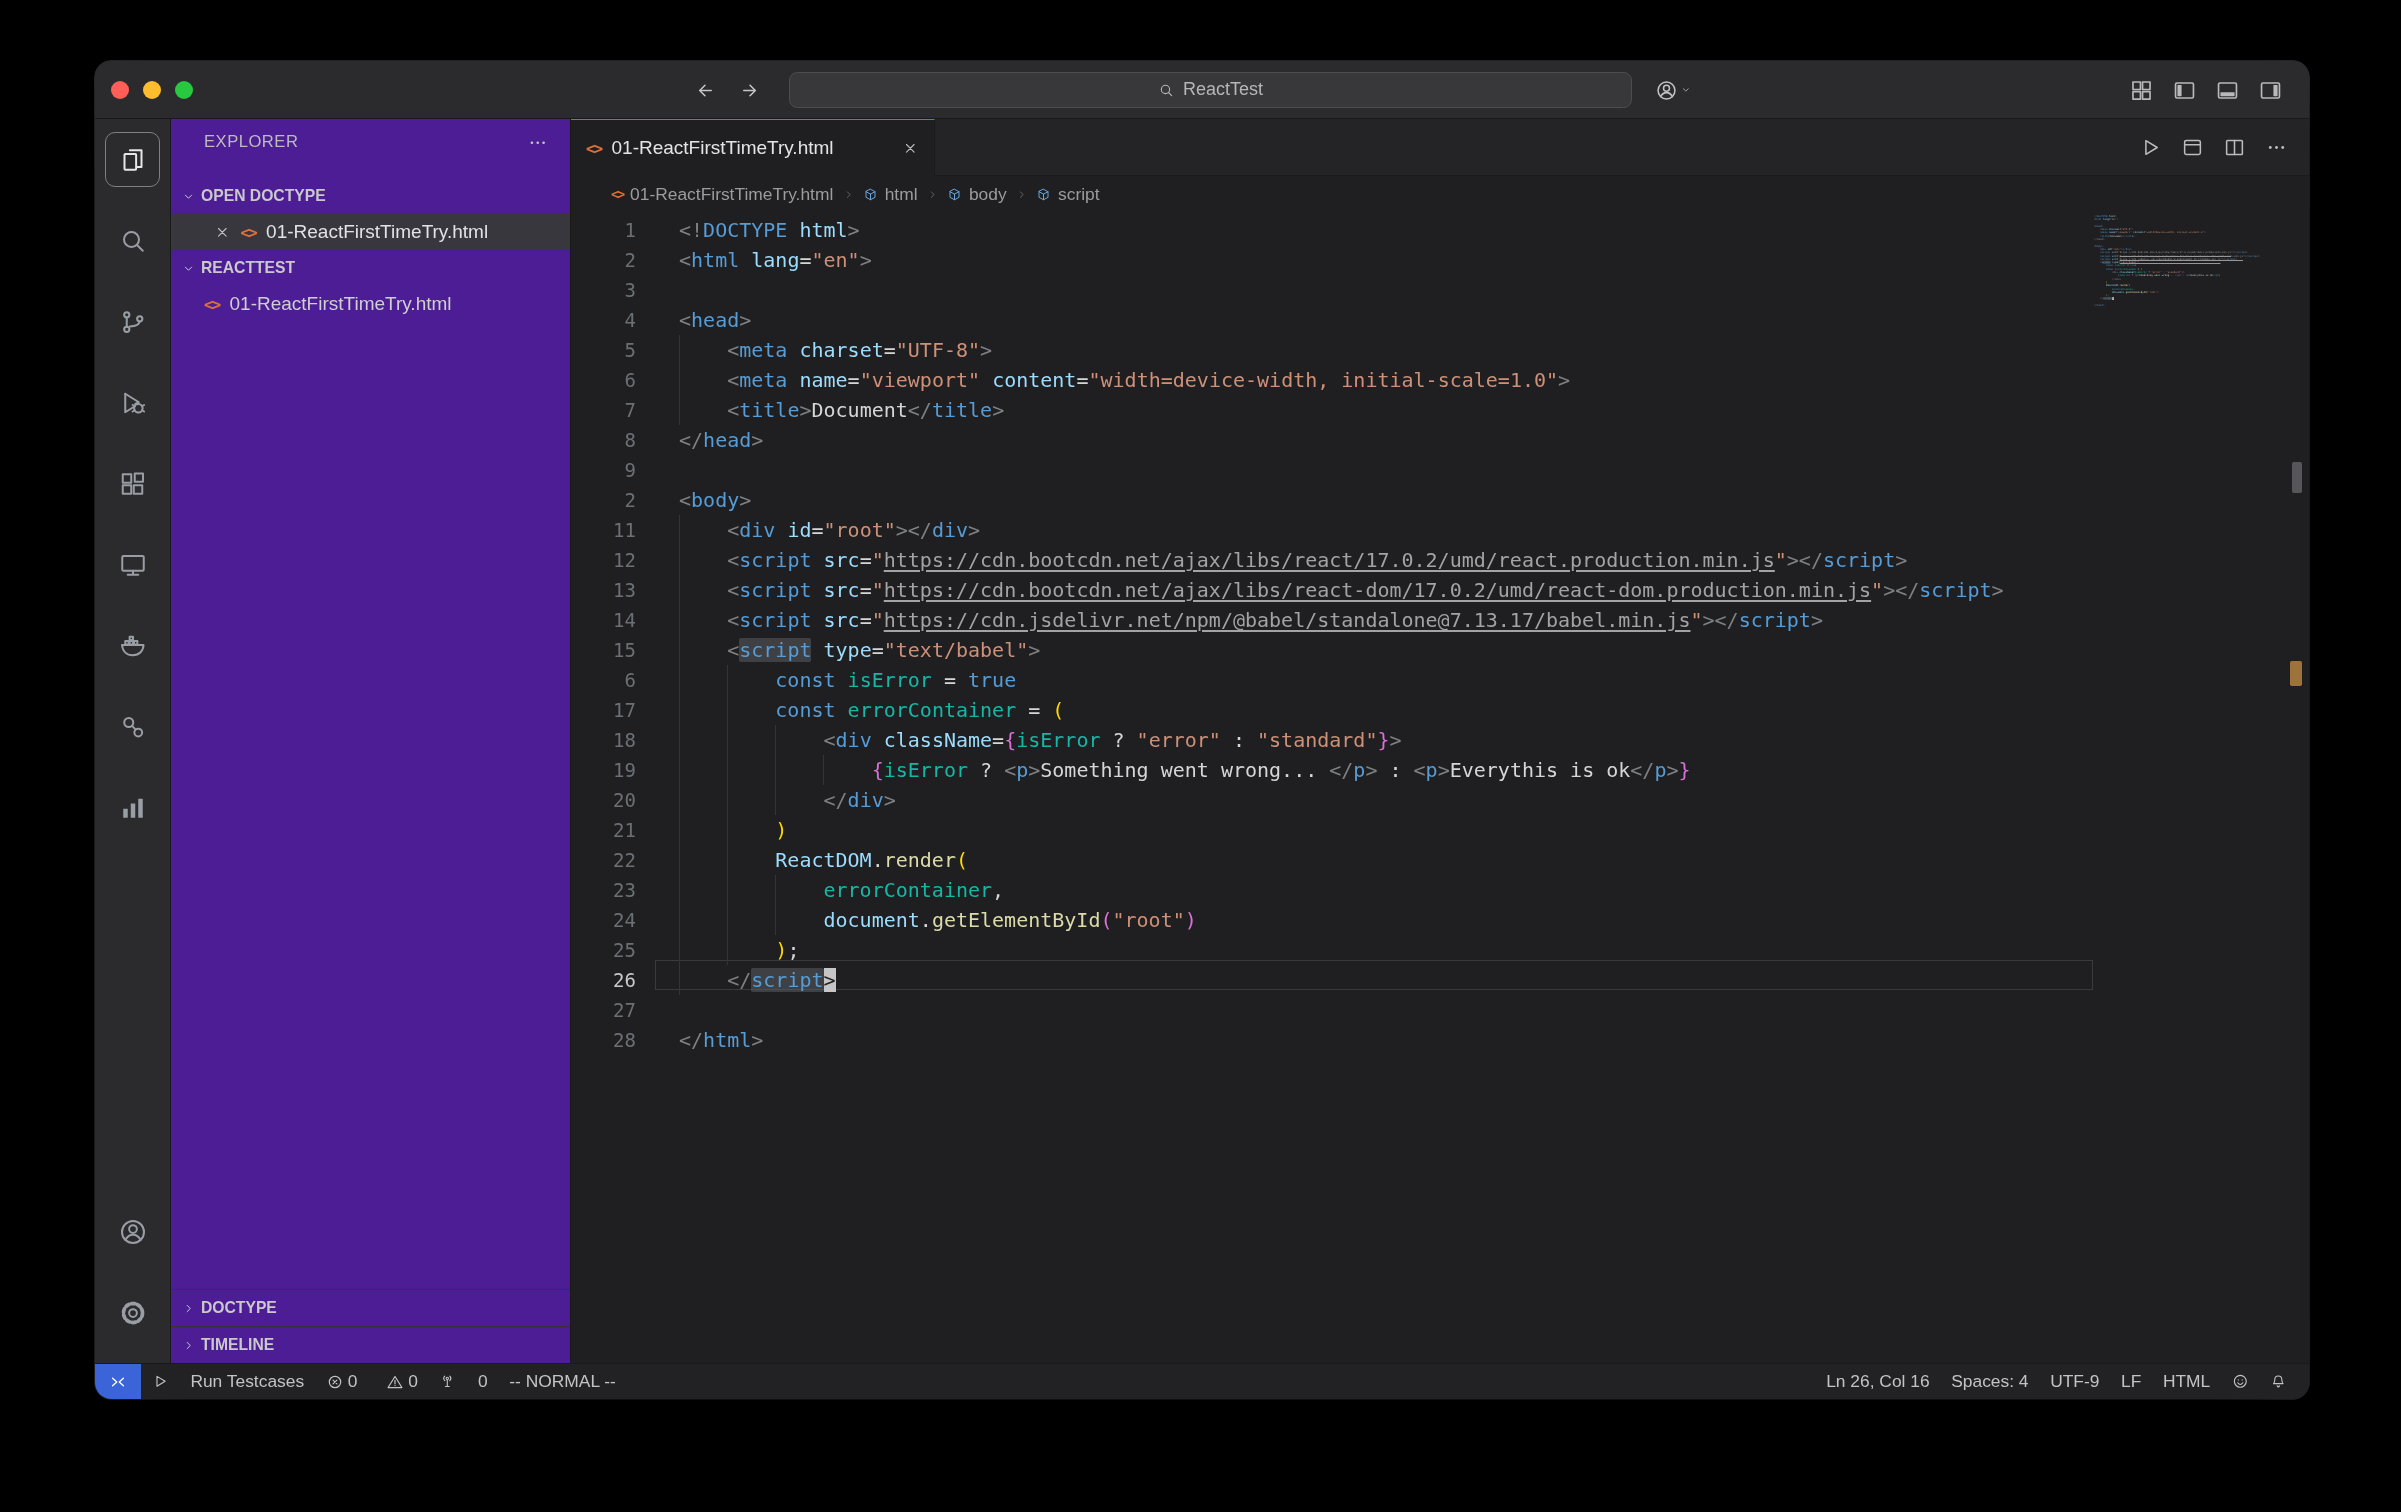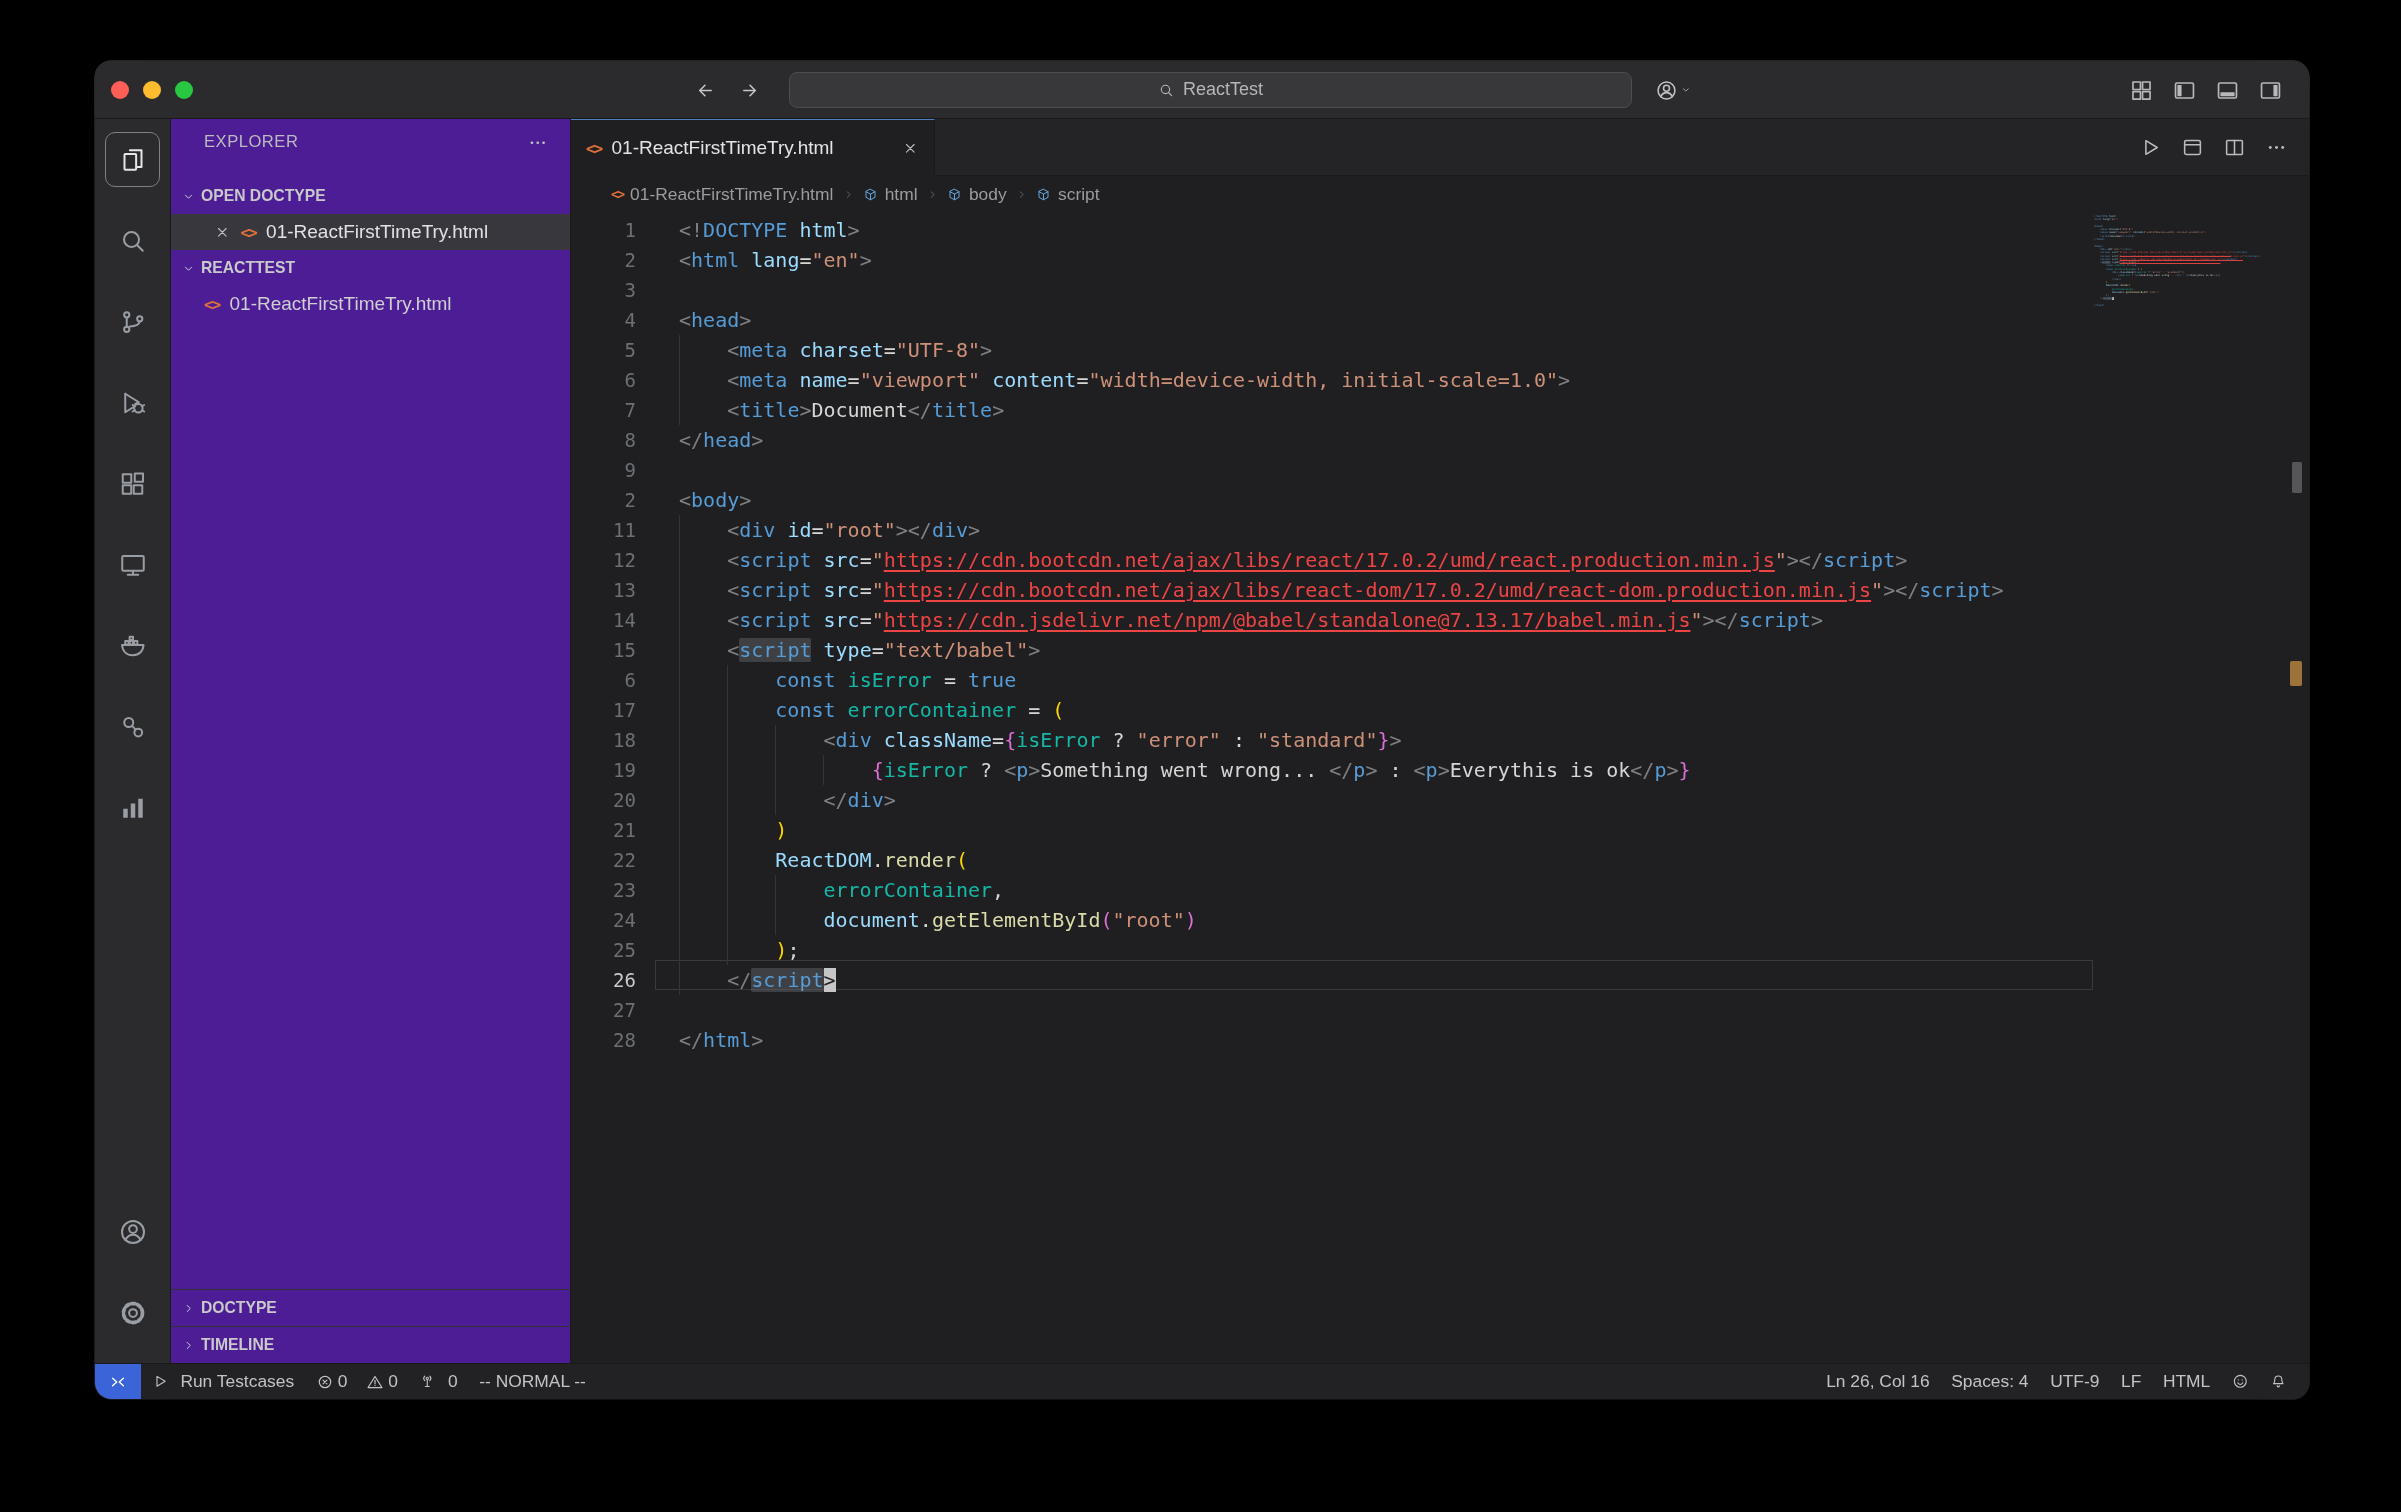--- a/index.html
+++ b/index.html
@@ -58,38 +58,38 @@
   .code-area{position:absolute;left:0;top:94px;right:0;bottom:0;padding-top:1.7px;overflow:hidden;}
   .code-line{display:flex;height:30px;line-height:30px;white-space:pre;position:relative;
     font-family:"DejaVu Sans Mono",monospace;font-size:20px;}
   .gutter{flex:none;width:108px;padding-right:43px;box-sizing:border-box;text-align:right;color:#6c7075;font-size:19px;}
   .gutter.active{color:#c9c9cb;}
   .line-content{position:relative;flex:none;}
   .guide{position:absolute;top:0;bottom:0;width:0.8px;background:#343438;}
   .cur-line{position:absolute;left:84px;top:747px;width:1438px;height:30px;border:1.7px solid #3a3a3e;box-sizing:border-box;pointer-events:none;}
 
   .tk-p{color:#7e8083}.tk-t{color:#569cd6}.tk-a{color:#9cdcfe}.tk-s{color:#ce9178}
-  .tk-u{color:#ef4444;text-decoration:underline;text-underline-offset:2.5px;}
+  .tk-u{color:#a3a3a3;text-decoration:underline;text-underline-offset:2.5px;}
   .tk-k{color:#569cd6}.tk-c{color:#14b8a6}.tk-f{color:#dcdcaa}.tk-w{color:#d6d6d6}
   .tk-b1{color:#ffd700}.tk-b2{color:#da70d6}
   .f-hl{background:rgba(95,98,104,.5);border-radius:1.7px;}
   .f-cursor{background:#c6c6c6;color:#1f1f21;}
 
   .minimap{position:absolute;right:24px;top:96px;width:191px;height:124px;overflow:hidden;opacity:.9;pointer-events:auto;}
   .mini-line{height:3.3px;line-height:3.3px;white-space:pre;font-family:"DejaVu Sans Mono",monospace;font-size:2.5px;}
   .scroll-strip{position:absolute;right:0;top:94px;width:24px;bottom:0;}
   .deco1{position:absolute;left:6.6px;top:249px;width:10px;height:31px;background:#55555a;border-radius:1.7px;}
   .deco2{position:absolute;left:5px;top:448px;width:12.4px;height:25px;background:#b5823f;opacity:.85;border-radius:1.7px;}
 
   
   .statusbar{position:absolute;left:0;bottom:0;width:100%;height:36px;background:#222225;border-top:0.8px solid #19191a;
     box-sizing:border-box;display:flex;align-items:center;font-size:17.4px;color:#c3c3c5;}
   .sb-left,.sb-right{display:flex;align-items:center;height:100%;}
   .sb-right{margin-left:auto;padding-right:11.6px;}
-  .st-item{display:flex;align-items:center;gap:12px;padding:0 10.8px;height:100%;white-space:nowrap;}
+  .st-item{display:flex;align-items:center;gap:22px;padding:0 10.8px;height:100%;white-space:nowrap;}
   .st-item.remote{width:46px;padding:0;background:#3a64d8;color:#fff;justify-content:center;flex:none;}
   .seg{display:flex;align-items:center;gap:4.1px;margin-right:6.6px;}
   .seg:last-child{margin-right:0;}
 
   .ic{fill:none;stroke:currentColor;stroke-width:1.6;stroke-linecap:round;stroke-linejoin:round;flex:none;}
   .ic14{width:11.6px;height:11.6px}.ic16{width:13.2px;height:13.2px}.ic18{width:15px;height:15px}
   .ic20{width:16.6px;height:16.6px}.ic22{width:18px;height:18px}.ic24{width:20px;height:20px}
   .ic26{width:21.5px;height:21.5px}.ic28{width:23px;height:23px}.ic30{width:25px;height:25px}
   .ic36{width:30px;height:30px}
 </style>

